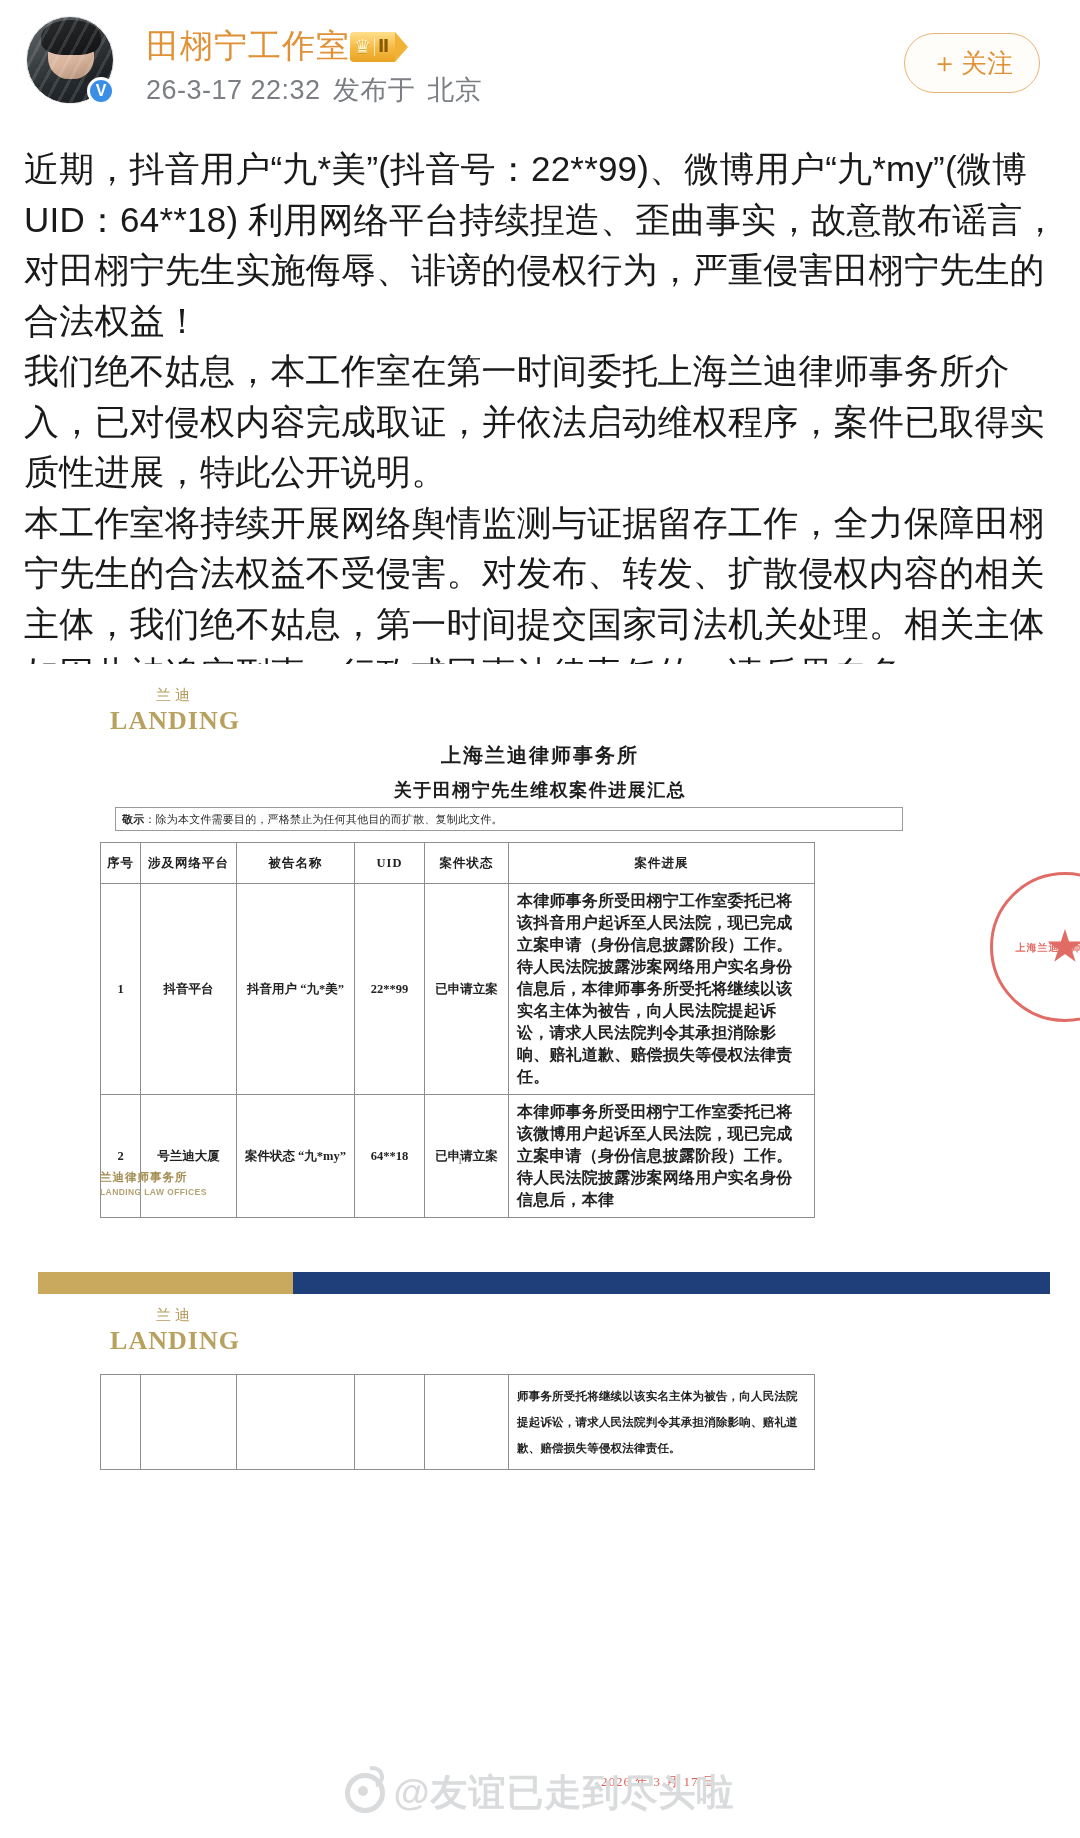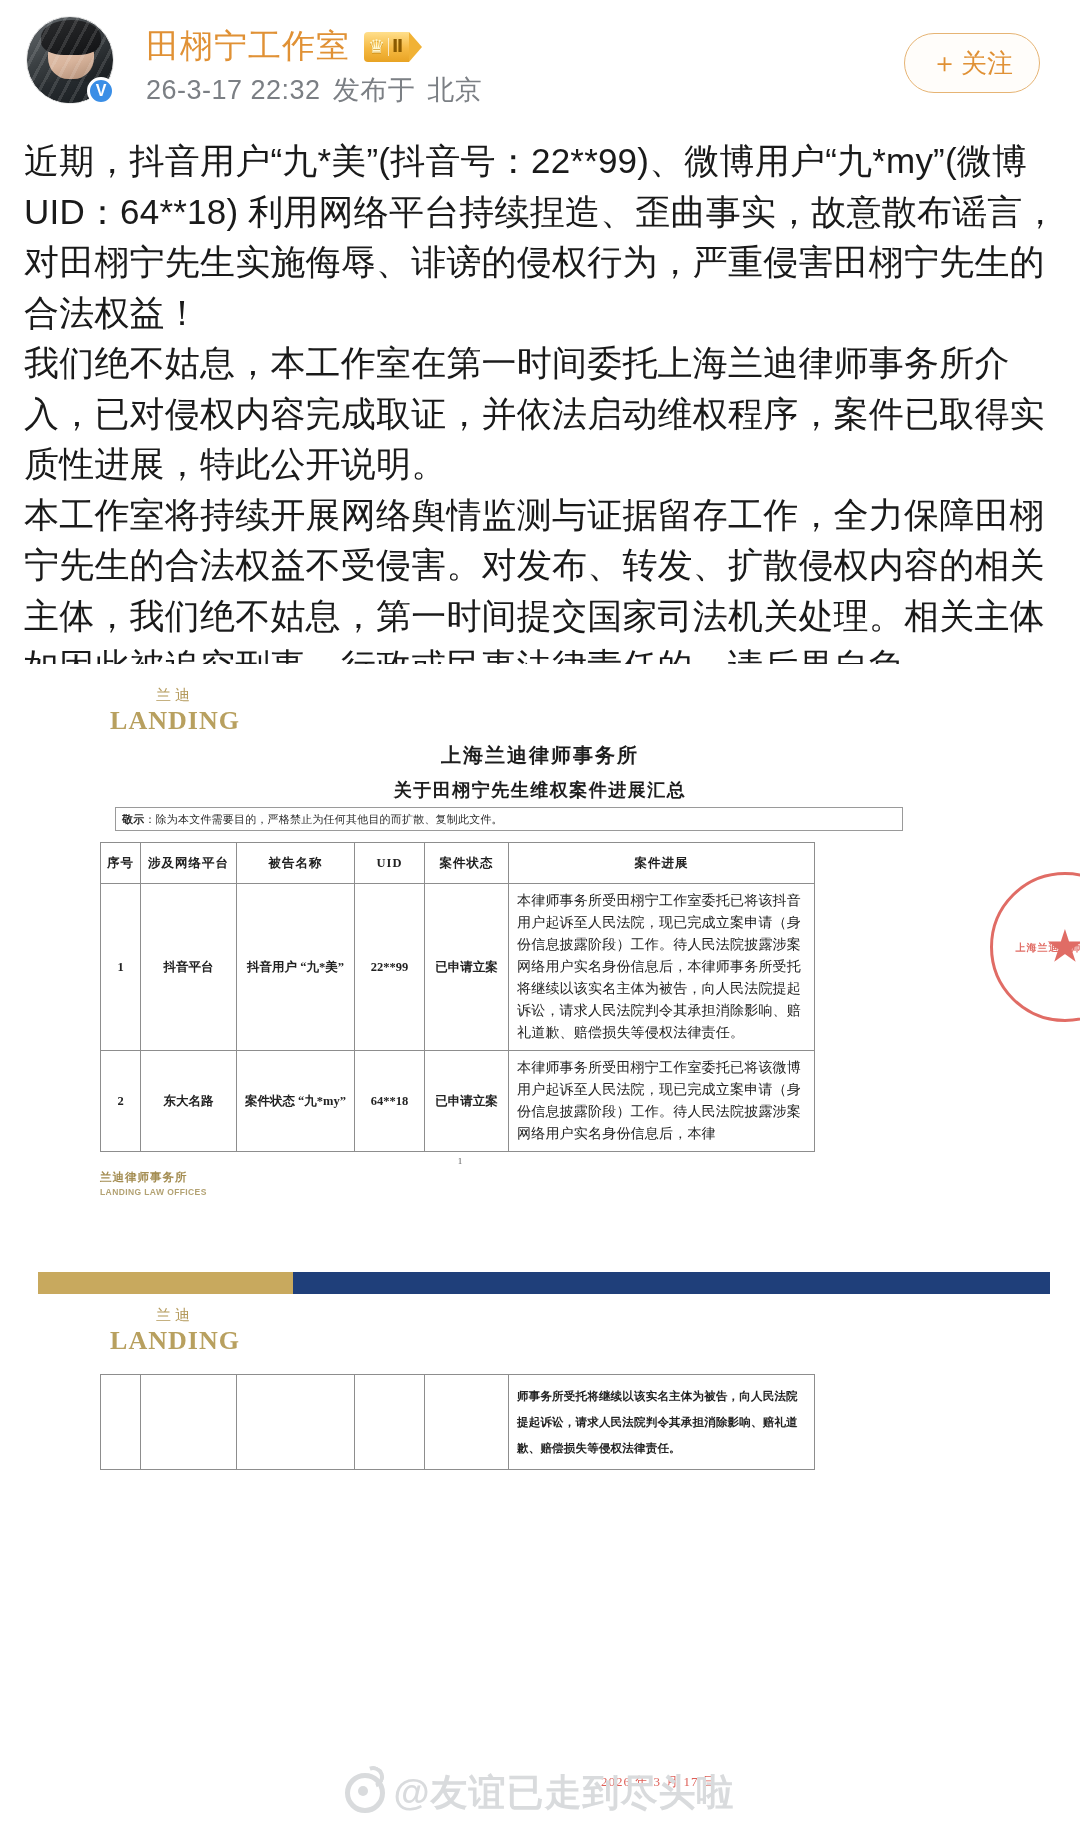--- a/index.html
+++ b/index.html
@@ -43,21 +43,21 @@
   }
   .verified {
     position:absolute; right:-1px; bottom:-1px;
     width:28px; height:28px; border-radius:50%;
     background:#f5a623; border:3px solid #fff;
     background:#3a8ee6;
     display:flex; align-items:center; justify-content:center;
     color:#fff; font-size:16px; font-weight:bold; line-height:1;
   }
 
-  .name-row { position:absolute; left:146px; top:24px; display:flex; align-items:center; gap:14px; }
+  .name-row { position:absolute; left:146px; top:24px; display:flex; align-items:center; gap:0; }
   .nickname { font-size:33px; color:#e09135; font-weight:500; letter-spacing:1px; }
   .vip-badge {
     display:inline-flex; align-items:center; gap:3px;
     height:30px; padding:0 6px 0 4px;
     background:linear-gradient(180deg,#ffdf8c 0%,#f5b942 55%,#e8a323 100%);
     border-radius:4px 0 0 4px; position:relative; color:#8a5a00;
     font-size:17px; font-weight:bold;
   }
   .vip-badge::after{
     content:""; position:absolute; right:-13px; top:0;
@@ -75,21 +75,21 @@
     width:136px; height:60px; border-radius:32px;
     border:1.6px solid #e6b474; background:#fffdfa;
     color:#e09135; font-size:26px;
     display:flex; align-items:center; justify-content:center; gap:2px;
     cursor:pointer;
   }
   .follow-btn .plus { font-size:27px; margin-right:1px; }
 
   
   .post-body {
-    position:absolute; left:24px; top:136px; width:1034px;
+    position:absolute; left:24px; top:144px; width:1034px;
     font-size:35px; line-height:50.5px; color:#1a1a1a;
     letter-spacing:.2px;
   }
   .post-body p { margin:0; }
 
   
   .doc-shot { position:absolute; left:0; top:664px; width:1080px; height:608px; background:#fff; }
 
   .landing-logo { position:absolute; left:100px; top:22px; width:150px; text-align:center; }
   .landing-logo .cn { font-size:15px; color:#b49a5c; font-family:"Liberation Serif",serif; letter-spacing:4px; }
@@ -112,21 +112,21 @@
     position:absolute; left:100px; top:178px; width:715px;
     border-collapse:collapse; table-layout:fixed;
     font-family:"Liberation Serif",serif; color:#222;
   }
   table.case-table th, table.case-table td {
     border:1px solid #8d8d8d; vertical-align:middle; text-align:center;
     font-weight:bold; font-size:12.5px; padding:4px 3px;
   }
   table.case-table th { height:41px; letter-spacing:1px; }
   table.case-table td.progress {
-    text-align:left; font-weight:normal; font-size:14px;
+    text-align:left; font-weight:bold; font-size:16px;
     line-height:22px; padding:6px 8px; letter-spacing:.2px;
   }
   .col-no    { width:40px; }
   .col-plat  { width:96px; }
   .col-def   { width:118px; }
   .col-uid   { width:70px; }
   .col-stat  { width:84px; }
 
   .doc-footer { position:absolute; left:100px; top:492px; width:720px; }
   .doc-footer .pg { text-align:center; font-size:9px; color:#555; font-family:"Liberation Serif",serif; margin-bottom:2px;}
@@ -275,21 +275,21 @@
       <tr>
         <td>1</td>
         <td>抖音平台</td>
         <td>抖音用户 “九*美”</td>
         <td>22**99</td>
         <td>已申请立案</td>
         <td class="progress">本律师事务所受田栩宁工作室委托已将该抖音用户起诉至人民法院，现已完成立案申请（身份信息披露阶段）工作。待人民法院披露涉案网络用户实名身份信息后，本律师事务所受托将继续以该实名主体为被告，向人民法院提起诉讼，请求人民法院判令其承担消除影响、赔礼道歉、赔偿损失等侵权法律责任。</td>
       </tr>
       <tr>
         <td>2</td>
-        <td>东大名路</td>
+        <td>号兰迪大厦</td>
         <td>案件状态 “九*my”</td>
         <td>64**18</td>
         <td>已申请立案</td>
         <td class="progress">本律师事务所受田栩宁工作室委托已将该微博用户起诉至人民法院，现已完成立案申请（身份信息披露阶段）工作。待人民法院披露涉案网络用户实名身份信息后，本律</td>
       </tr>
     </tbody>
   </table>
 
   <div class="doc-footer">
     <div class="pg">1</div>

